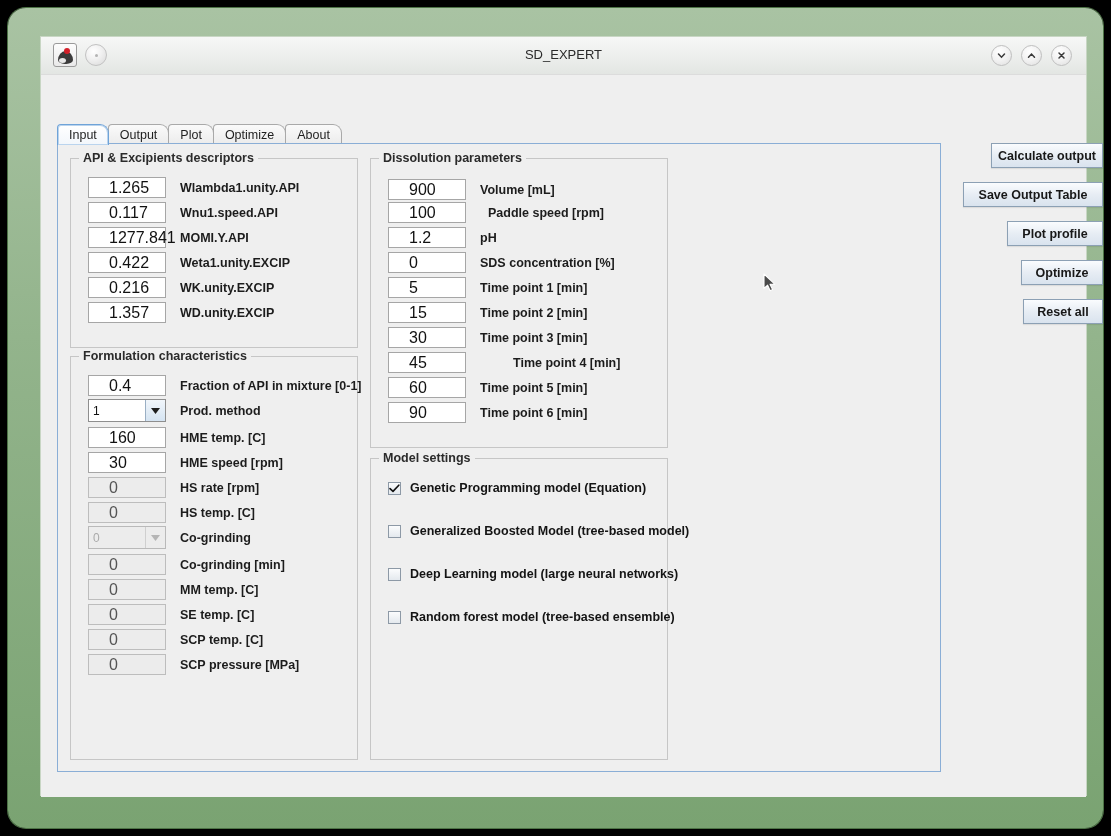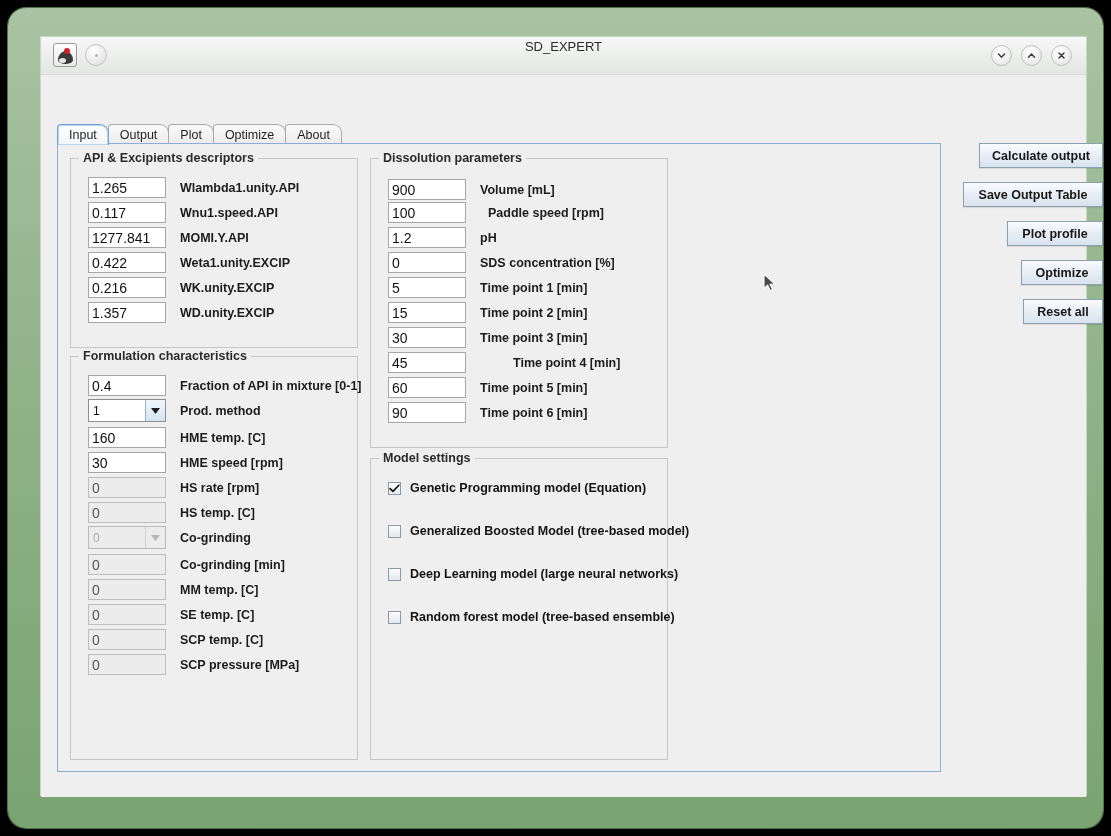--- a/index.html
+++ b/index.html
@@ -64,21 +64,21 @@
     width: 22px; height: 22px; border-radius: 50%;
     background: radial-gradient(circle at 38% 32%, #ffffff 0%, #f0f0f0 45%, #d8d8d8 100%);
     border: 1px solid #c2c2c2;
     position: relative;
   }
   .round-icon:after {
     content:""; position:absolute; left:9px; top:9px;
     width:3px; height:3px; border-radius:50%; background:#b4b4b4;
   }
   #title-text {
-    position: absolute; left: 0; right: 0; top: 2px;
+    position: absolute; left: 0; right: 0; top: 10px;
     text-align: center;
     font-size: 13px; color: #2a2a2a;
   }
   #window-controls { position: absolute; right: 14px; top: 8px; display: flex; gap: 9px; }
   .wc-btn {
     width: 21px; height: 21px; border-radius: 50%;
     background: radial-gradient(circle at 40% 30%, #ffffff 0%, #f2f2f2 50%, #dedede 100%);
     border: 1px solid #bfbfbf;
     display: flex; align-items: center; justify-content: center;
     cursor: pointer;
@@ -140,22 +140,22 @@
     font-size: 12.5px; font-weight: bold; color: #2b2b2b;
     white-space: nowrap;
   }
 
   
   .row { position: absolute; display: flex; align-items: center; height: 21px; }
   .tf {
     width: 78px; height: 21px;
     background: #ffffff;
     border: 1px solid #a6a6a6;
-    font-size: 14px; color: #111;
-    padding: 0 3px;
+    font-size: 16px; color: #111;
+    padding: 0 20px;
     display: flex; align-items: center;
     font-family: "Liberation Sans", sans-serif;
     cursor: text;
   }
   .tf.disabled { background: #ececec; border-color: #bdbdbd; color: #555; }
   .fld-label {
     margin-left: 14px;
     font-size: 12.5px; font-weight: bold; color: #1c1c1c;
     white-space: nowrap;
   }
@@ -440,21 +440,21 @@
               <div class="cbrow" style="top: 151px; left: 17px;">
                 <span class="cbox"></span>
                 <span class="cb-label">Random forest model (tree-based ensemble)</span>
               </div>
             </div>
         </div>
 
       </div>
 
       <div id="side-buttons">
-          <div class="sbtn" style="width: 124px;">
+          <div class="sbtn" style="width: 112px;">
             <span>Calculate output</span>
           </div>
           <div class="sbtn" style="width: 140px;">
             <span>Save Output Table</span>
           </div>
           <div class="sbtn" style="width: 96px;">
             <span>Plot profile</span>
           </div>
           <div class="sbtn" style="width: 82px;">
             <span>Optimize</span>

